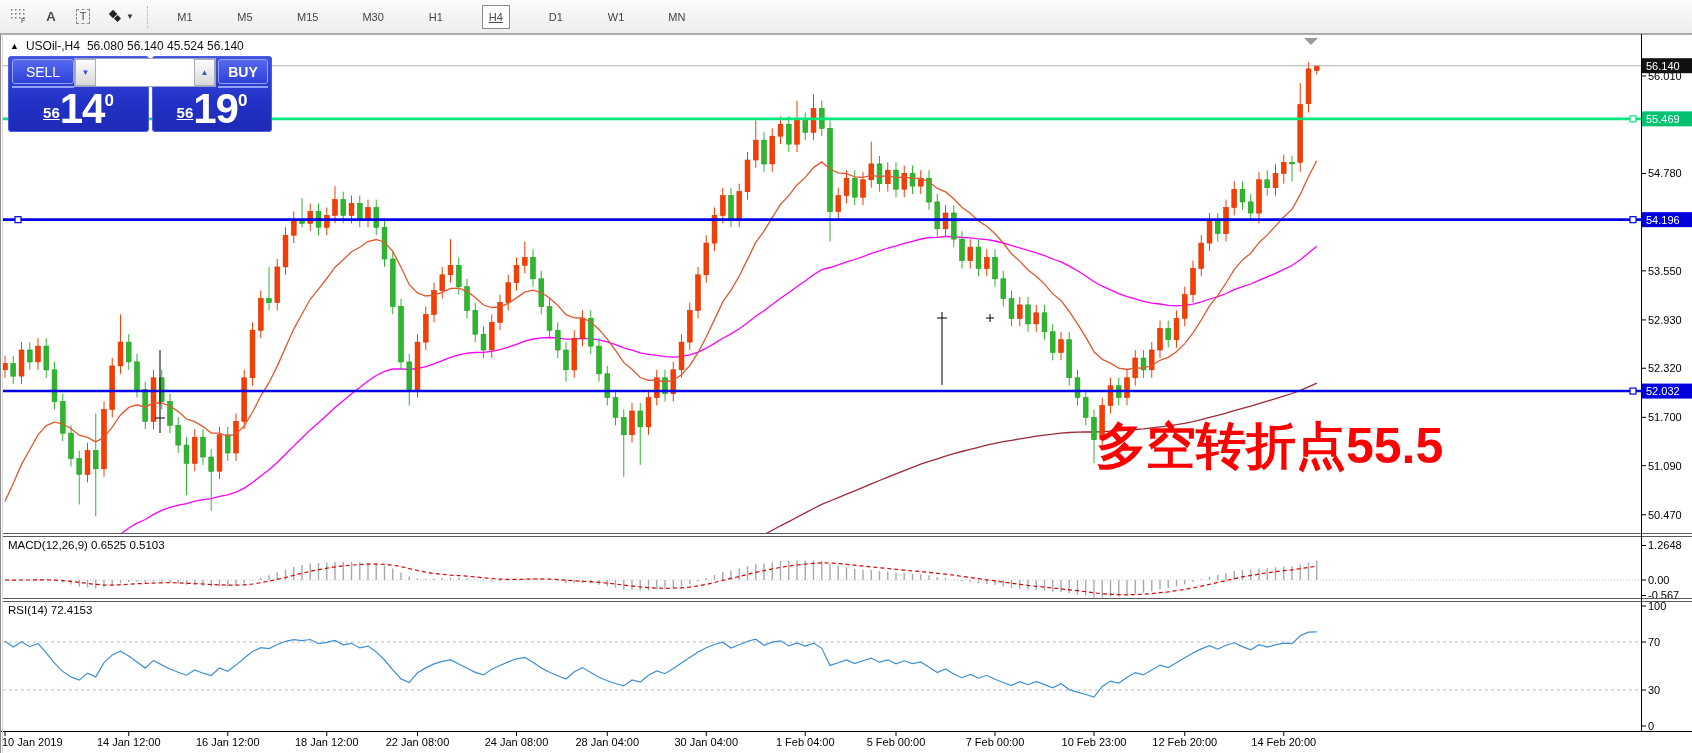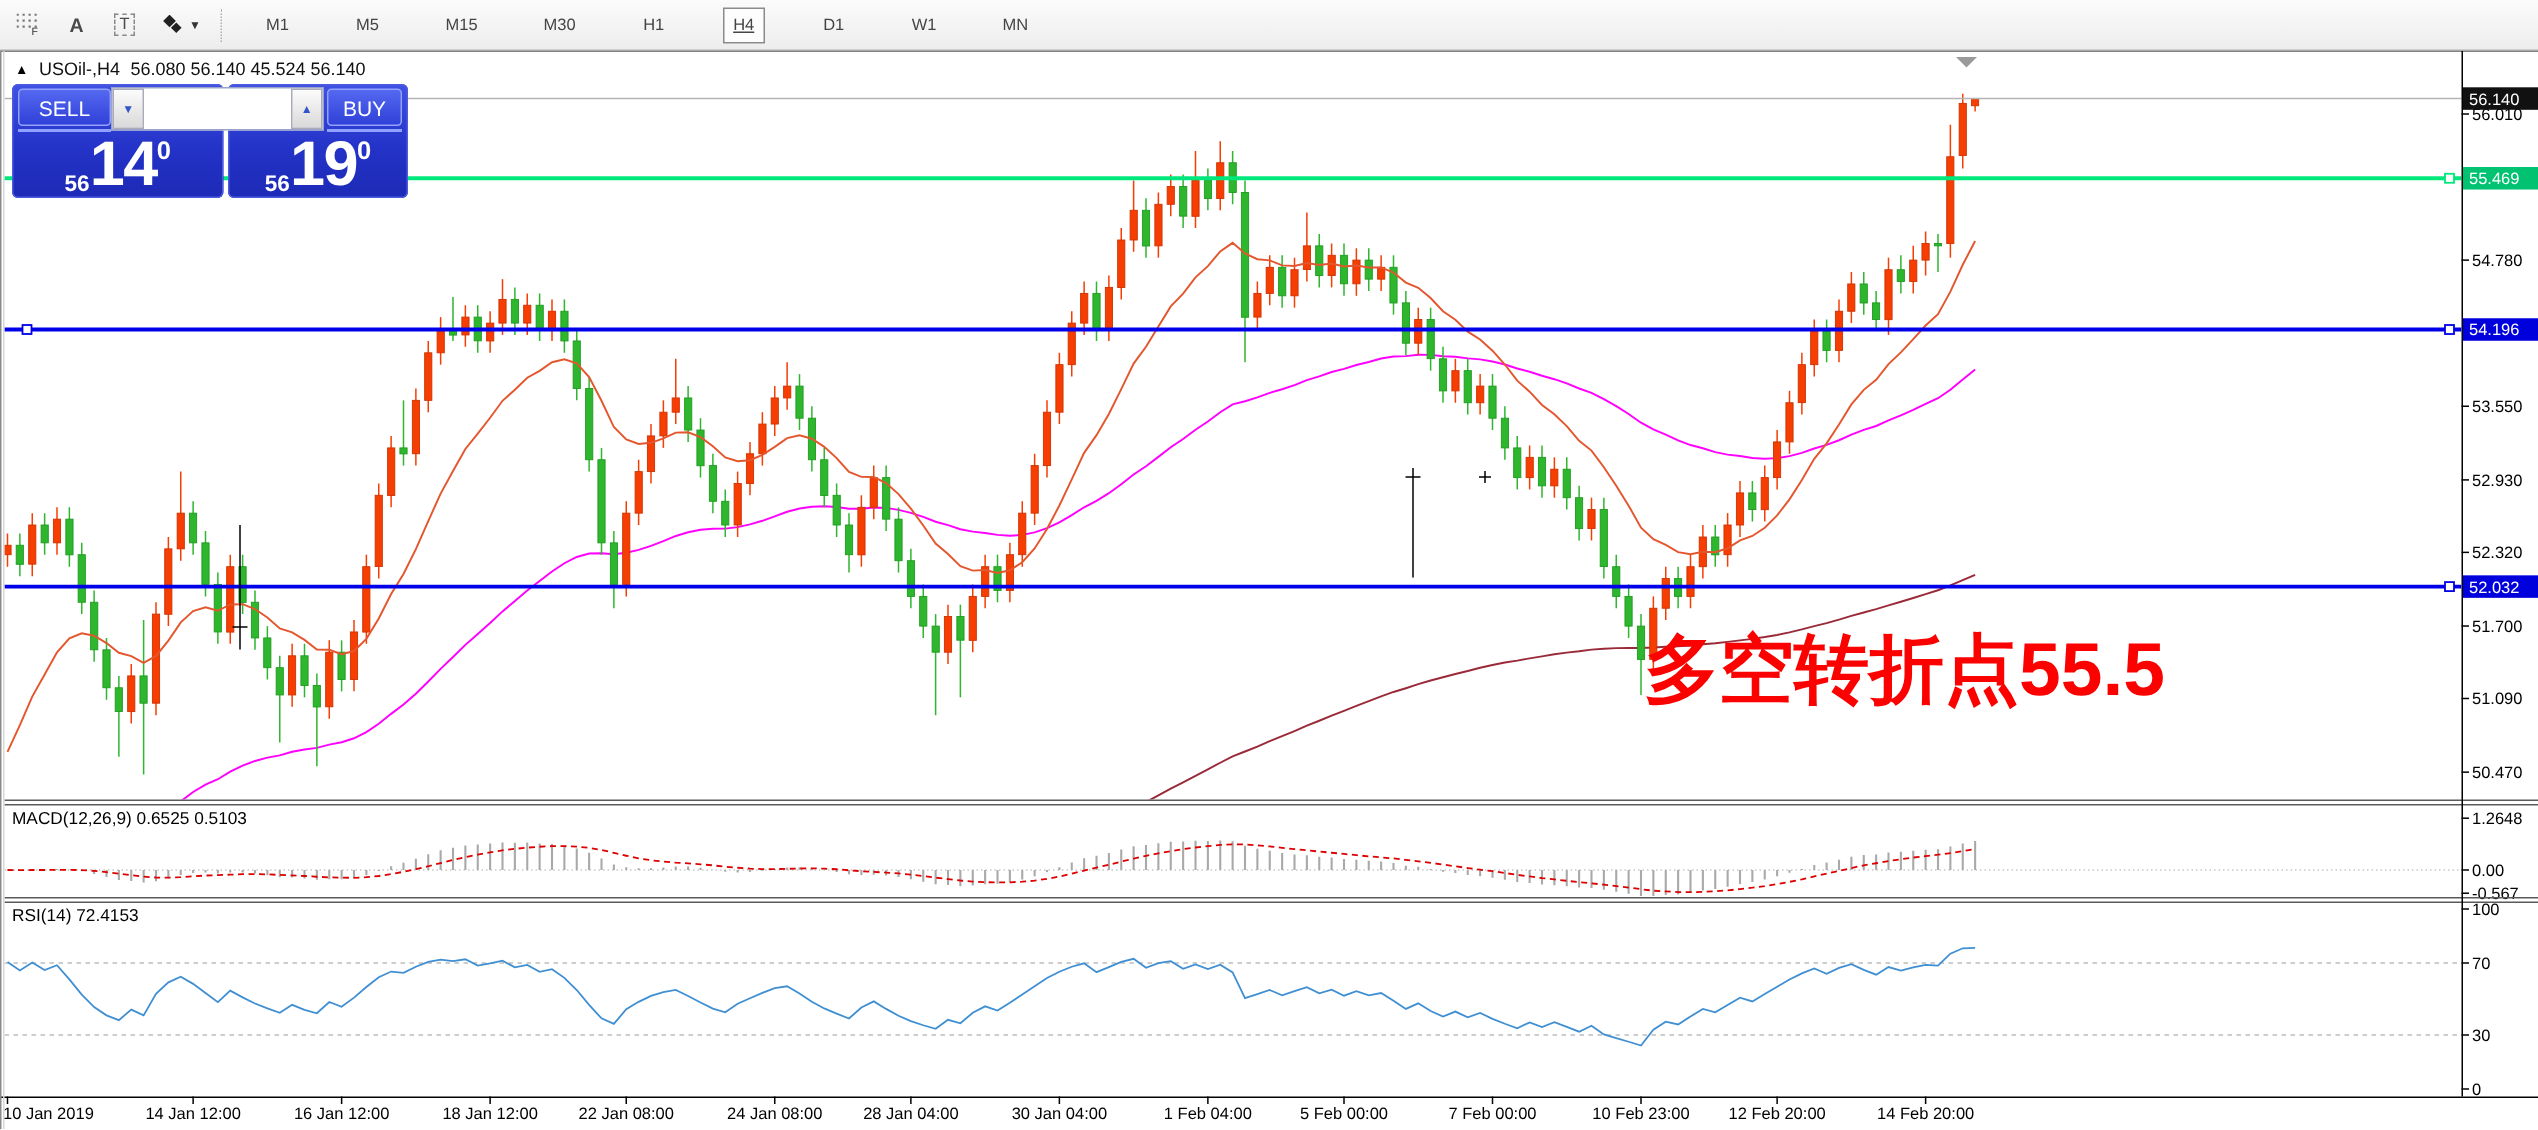--- a/index.html
+++ b/index.html
@@ -27,33 +27,33 @@
   
   .ocp{position:absolute;left:8px;top:56px;width:264px;height:60px;z-index:4;}
   .ocp .half{position:absolute;top:0;height:76px;border-radius:4px;
              background:linear-gradient(#4052e4,#2433c8 55%,#1d2ab6);box-shadow:inset 0 0 0 1px #4c5ce0;}
   .ocp .half.l{left:0;width:141px;}
   .ocp .half.r{left:144px;width:120px;}
   .ocp .obtn{position:absolute;top:3px;height:25px;border-radius:3px;color:#fff;font-size:14px;
              background:linear-gradient(#5468f0,#3041d8);border:1px solid #93a2ff;cursor:pointer;
              font-family:"Liberation Sans",sans-serif;}
   .ocp .sell{left:4px;width:62px;}
-  .ocp .buy{left:210px;width:50px;}
+  .ocp .buy{left:210px;width:50px;font-weight:bold;}
   .ocp .uline{position:absolute;top:30px;height:2px;background:#8fa0ff;}
   .ocp .uline.l{left:4px;width:62px;}
   .ocp .uline.r{left:210px;width:50px;}
   .ocp .spin{position:absolute;left:66px;top:2px;width:140px;height:27px;background:#fff;
              border:1px solid #9aa4c8;display:flex;z-index:2;}
   .ocp .sbtn{width:21px;height:100%;border:1px solid #aab;background:linear-gradient(#fcfcfc,#d9d9d9);
              color:#3355cc;font-size:8px;padding:0;cursor:pointer;}
   .ocp .vol{flex:1;border:none;outline:none;text-align:right;font-size:16px;color:#000;
             font-family:"Liberation Sans",sans-serif;padding:0 6px;min-width:0;margin-top:36px;}
   .ocp .bigprice{position:absolute;top:33px;width:100%;display:flex;align-items:flex-start;
                  justify-content:center;color:#fff;font-weight:bold;}
-  .ocp .sm{font-size:15px;margin-top:25px;}
+  .ocp .sm{font-size:15px;margin-top:15px;text-decoration:underline;}
   .ocp .bg{font-size:42px;line-height:40px;letter-spacing:-1px;text-align:right;}
   .ocp .sup{font-size:17px;margin-top:2px;}
   svg text{font-family:"Liberation Sans",sans-serif;}
 </style>
 </head>
 <body>
 
 <div id="app">
 
   <div class="toolbar">

